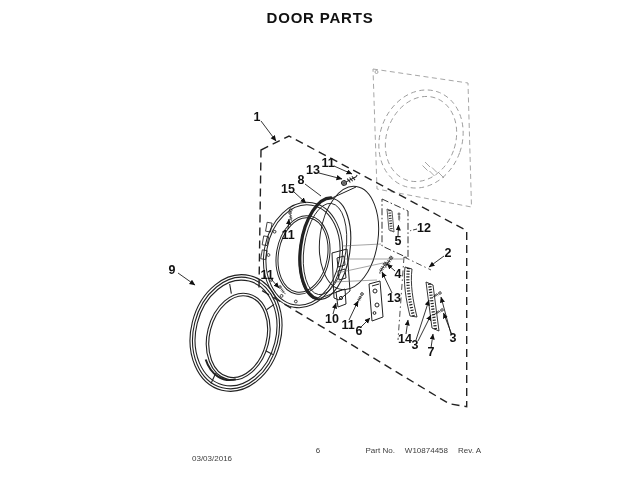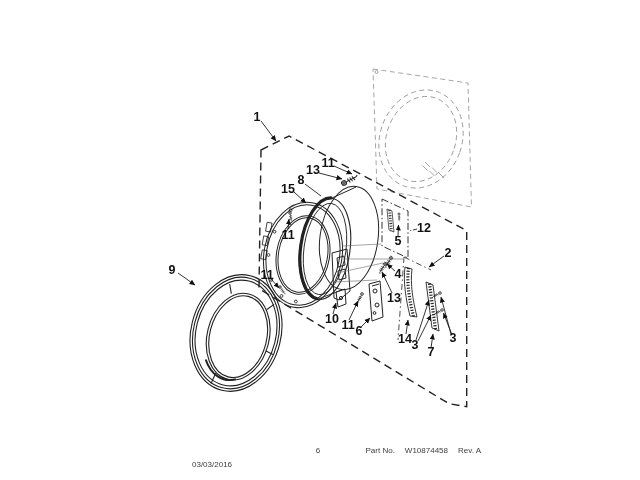--- a/index.html
+++ b/index.html
@@ -3,31 +3,32 @@
 <meta charset="utf-8">
 <style>
   html,body{margin:0;padding:0;background:#fff;}
   .screen{position:relative;width:640px;height:480px;background:#ffffff;overflow:hidden;
           font-family:"Liberation Sans",sans-serif;}
   .title{position:absolute;top:9px;left:320px;transform:translateX(-50%);
          font-size:15px;font-weight:700;letter-spacing:.8px;color:#111;white-space:nowrap;}
   .diagram-svg{position:absolute;left:0;top:0;}
   .footer{position:absolute;left:0;top:446px;width:640px;height:14px;
           font-size:8px;color:#3d3d3d;}
-  .footer .date{position:absolute;left:168px;top:14px;padding-left:24px;}
+  .footer .date{position:absolute;left:168px;top:8px;padding-left:24px;}
   .footer .page{position:absolute;left:318px;top:0;transform:translateX(-50%);}
   .footer .partline{position:absolute;left:481px;top:0;transform:translateX(-100%);white-space:nowrap;}
   .footer .partline span{margin-left:10px;}
   svg text{font-family:"Liberation Sans",sans-serif;font-size:12.5px;font-weight:700;fill:#111;}
 </style>
 </head>
 <body>
 
 <div class="screen">
 
+  <div class="title">DOOR PARTS</div>
 
   <svg class="diagram-svg" width="640" height="480" viewBox="0 0 640 480">
     <defs>
       <marker id="arr" markerUnits="userSpaceOnUse" markerWidth="7" markerHeight="6" refX="5.5" refY="2.6" orient="auto">
         <path d="M0,0 L5.8,2.6 L0,5.2 Z" fill="#111"></path>
       </marker>
       <g id="screw" fill="none" stroke="#222" stroke-width="1">
         <circle cx="0" cy="0" r="2.3"></circle>
         <circle cx="0" cy="0" r="1.1"></circle>
         <line x1="2.3" y1="0" x2="13" y2="0"></line>

